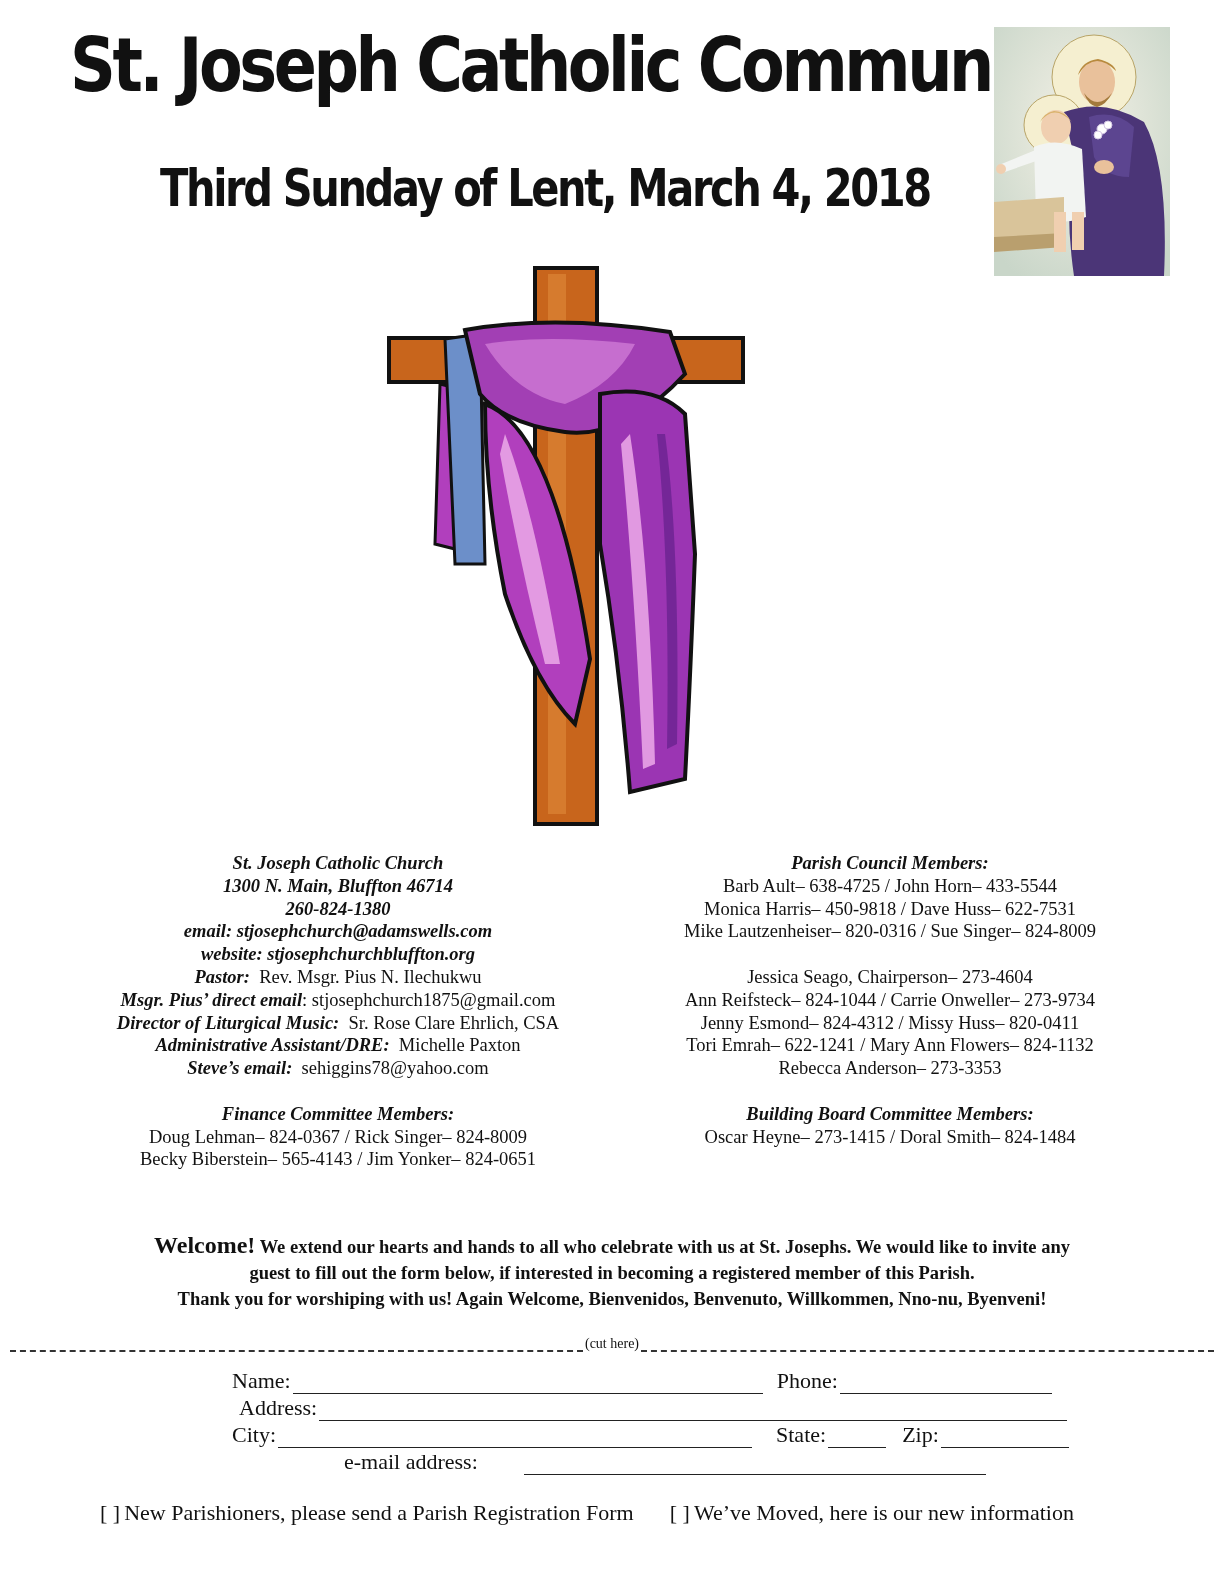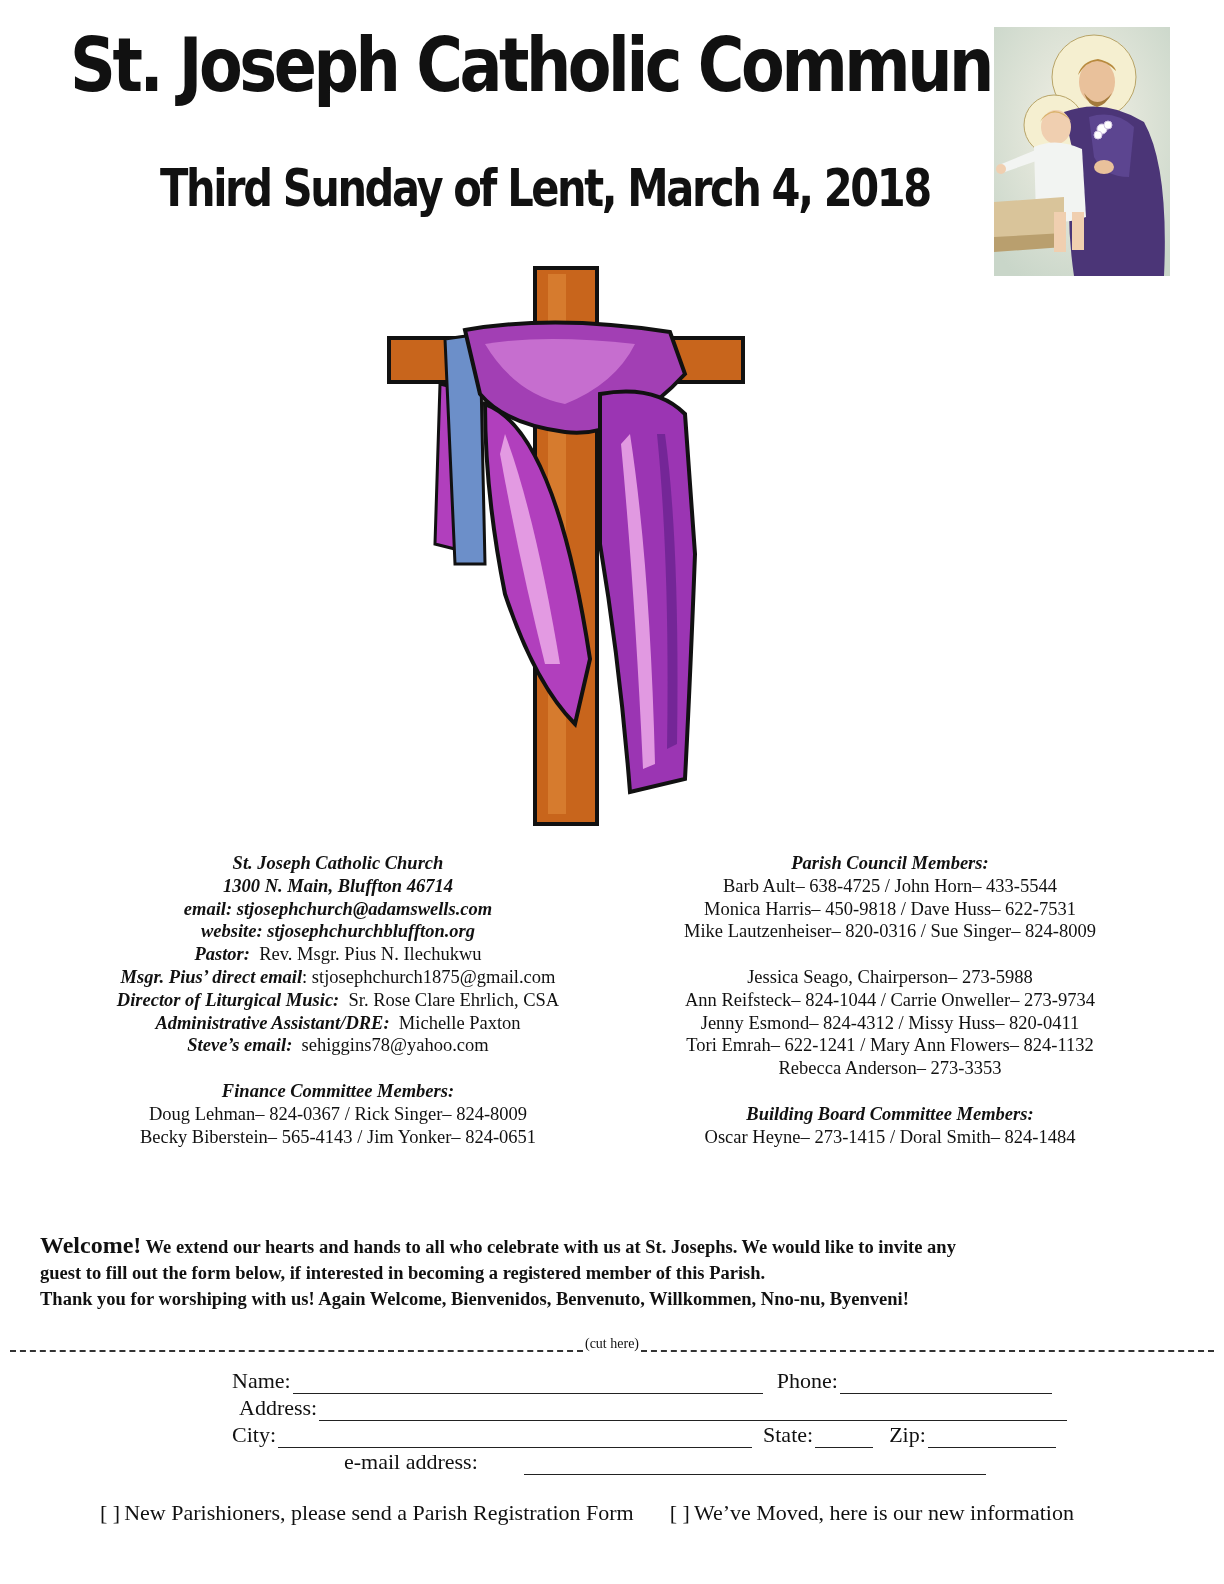--- a/index.html
+++ b/index.html
@@ -27,21 +27,21 @@
     }
     .col {
       position: absolute; text-align: center; font-size: 18.5px; line-height: 22.8px;
     }
     .col-left { left: 88px; top: 852px; width: 500px; }
     .col-right { left: 640px; top: 852px; width: 500px; }
     .col p { margin: 0; white-space: nowrap; }
     .b { font-weight: bold; font-style: italic; }
     .gap { height: 22.8px; }
     .welcome {
-      position: absolute; left: 40px; top: 1232px; width: 1144px; text-align: left;
+      position: absolute; left: 40px; top: 1232px; width: 1144px; text-align: center;
       font-family: "Liberation Serif", serif; font-weight: bold; font-size: 18.5px; line-height: 26px;
     }
     .welcome .big { font-size: 24px; }
     .welcome p { margin: 0; }
     .cut-line {
       position: absolute; left: 10px; top: 1330px; width: 1204px; height: 22px;
       display: flex; align-items: flex-end; font-size: 14px;
     }
     .dash { flex: 1; border-top: 2px dashed #333; height: 0; }
     .cut-label { padding: 0 2px; }
@@ -109,40 +109,41 @@
     <path d="M120 170 Q150 250 175 400 L160 400 Q135 300 115 190 Z" fill="#e9a4e6" opacity="0.9"></path>
     <path d="M215 130 Q270 120 300 150 L310 290 Q305 420 300 515 L245 528 Q235 400 215 280 Z" fill="#9b35b3" stroke="#111" stroke-width="4"></path>
     <path d="M245 170 Q265 300 270 500 L258 505 Q250 330 236 180 Z" fill="#e9a4e6" opacity="0.9"></path>
     <path d="M280 170 Q295 280 292 480 L282 485 Q285 300 272 170 Z" fill="#6a2390" opacity="0.8"></path>
   </svg>
 </div>
 
 <div class="col col-left">
   <p class="b">St. Joseph Catholic Church</p>
   <p class="b">1300 N. Main, Bluffton 46714</p>
+  <p class="b">260-824-1380</p>
   <p class="b">email: stjosephchurch@adamswells.com</p>
   <p class="b">website: stjosephchurchbluffton.org</p>
   <p><span class="b">Pastor:</span>&nbsp; <span>Rev. Msgr. Pius N. Ilechukwu</span></p>
   <p><span class="b">Msgr. Pius’ direct email</span><span>: stjosephchurch1875@gmail.com</span></p>
   <p><span class="b">Director of Liturgical Music:</span>&nbsp; <span>Sr. Rose Clare Ehrlich, CSA</span></p>
   <p><span class="b">Administrative Assistant/DRE:</span>&nbsp; <span>Michelle Paxton</span></p>
   <p><span class="b">Steve’s email:</span>&nbsp; <span>sehiggins78@yahoo.com</span></p>
   <div class="gap"></div>
   <p class="b">Finance Committee Members:</p>
   <p>Doug Lehman– 824-0367 / Rick Singer– 824-8009</p>
   <p>Becky Biberstein– 565-4143 / Jim Yonker– 824-0651</p>
 </div>
 
 <div class="col col-right">
   <p class="b">Parish Council Members:</p>
   <p>Barb Ault– 638-4725 / John Horn– 433-5544</p>
   <p>Monica Harris– 450-9818 / Dave Huss– 622-7531</p>
   <p>Mike Lautzenheiser– 820-0316 / Sue Singer– 824-8009</p>
   <div class="gap"></div>
-  <p>Jessica Seago, Chairperson– 273-5988</p>
+  <p>Jessica Seago, Chairperson– 273-4604</p>
   <p>Ann Reifsteck– 824-1044 / Carrie Onweller– 273-9734</p>
   <p>Jenny Esmond– 824-4312 / Missy Huss– 820-0411</p>
   <p>Tori Emrah– 622-1241 / Mary Ann Flowers– 824-1132</p>
   <p>Rebecca Anderson– 273-3353</p>
   <div class="gap"></div>
   <p class="b">Building Board Committee Members:</p>
   <p>Oscar Heyne– 273-1415 / Doral Smith– 824-1484</p>
 </div>
 
 <div class="welcome">
@@ -164,21 +165,21 @@
     <span style="margin-left:14px;">Phone:</span>
     <span class="line" style="width:212px;"></span>
   </div>
   <div class="form-row" style="left:7px; top:27px;">
     <span>Address:</span>
     <span class="line" style="width:748px;"></span>
   </div>
   <div class="form-row" style="left:0; top:54px;">
     <span>City:</span>
     <span class="line" style="width:474px;"></span>
-    <span style="margin-left:11px;text-align:right;">State:</span>
+    <span style="margin-left:24px;text-align:right;">State:</span>
     <span class="line" style="width:58px;"></span>
     <span style="margin-left:16px;">Zip:</span>
     <span class="line" style="width:128px;"></span>
   </div>
   <div class="form-row" style="left:112px; top:81px;gap:44px;">
     <span>e-mail address:</span>
     <span class="line" style="width:462px;"></span>
   </div>
 </div>
 

